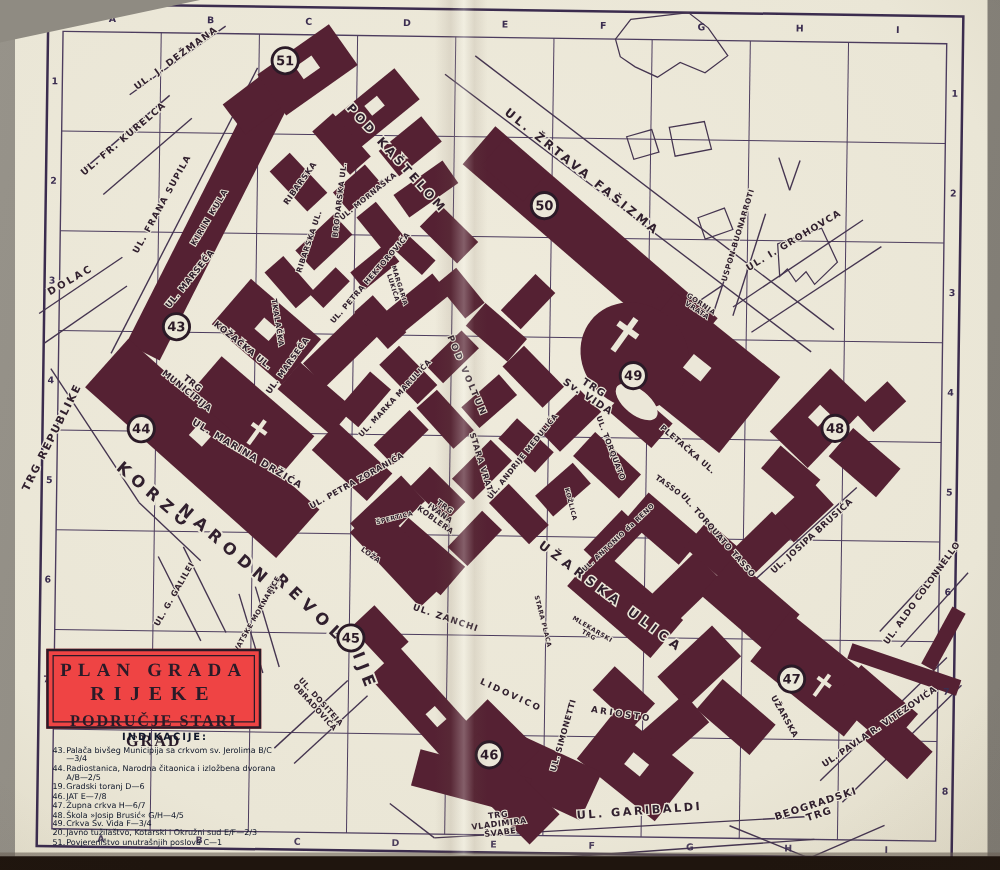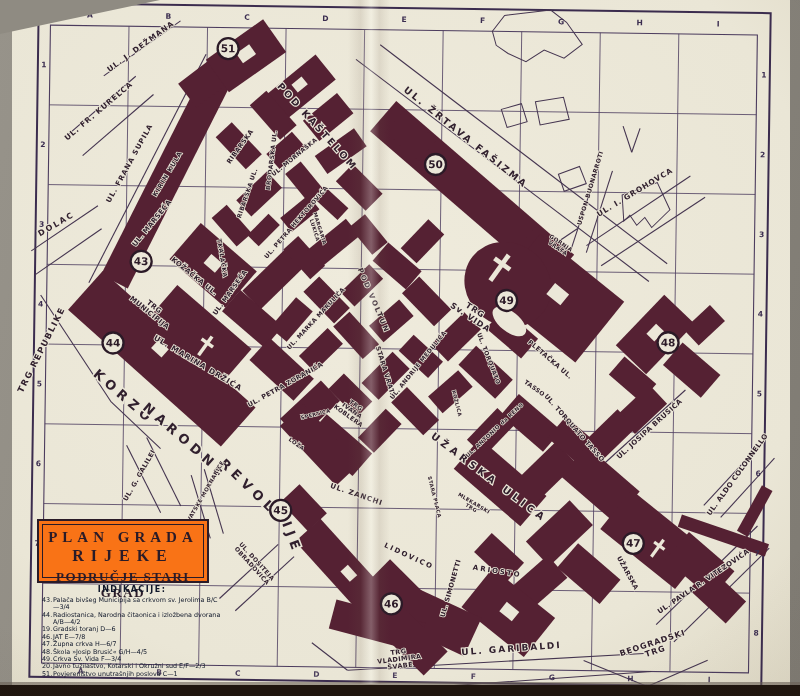--- a/index.html
+++ b/index.html
@@ -13,21 +13,21 @@
   .crease{
     position:absolute;left:348px;top:0;width:42px;height:684px;pointer-events:none;
     background:linear-gradient(90deg,rgba(90,70,60,0),rgba(110,90,75,.13) 30%,rgba(255,255,246,.28) 55%,rgba(110,90,75,.12) 75%,rgba(90,70,60,0));
   }
   .vignette{
     position:absolute;inset:0;pointer-events:none;
     background:radial-gradient(120% 120% at 45% 40%, rgba(0,0,0,0) 55%, rgba(60,45,35,.16) 100%);
   }
   .legend-title{
     position:absolute;left:37px;top:519px;width:168px;height:60px;
-    background:#f97316;border:2.5px solid #2a1b28;
+    background:#ef4444;border:2.5px solid #2a1b28;
     outline:1.2px solid #2a1b28;outline-offset:-6px;
     text-align:center;color:#2a1b28;z-index:5;
   }
   .lt1{font-family:"Liberation Serif",serif;font-weight:bold;font-size:15px;letter-spacing:5px;margin-top:8px}
   .lt2{font-family:"Liberation Serif",serif;font-weight:bold;font-size:16px;letter-spacing:7px;margin-top:1px}
   .lt3{font-family:"Liberation Serif",serif;font-weight:bold;font-size:13px;letter-spacing:1.5px;margin-top:4px}
   .ind{position:absolute;left:42px;top:585px;width:180px;color:#0f172a;z-index:5}
   .ind-h{font-size:8px;font-weight:bold;letter-spacing:1.5px;text-align:center;width:150px;margin:0 auto 3px auto}
   .ind-row{display:flex;font-size:6.4px;line-height:1.15}
   .ind-row .n{width:11px;font-weight:normal;flex:none}
@@ -363,21 +363,21 @@
 
   <div class="ind">
     <div class="ind-h">INDIKACIJE:</div>
     <div id="ind-list">
         <div class="ind-row">
           <span class="n">43.</span>
           <span class="t">Palača bivšeg Municipija sa crkvom sv. Jerolima B/C—3/4</span>
         </div>
         <div class="ind-row">
           <span class="n">44.</span>
-          <span class="t">Radiostanica, Narodna čitaonica i izložbena dvorana A/B—4/2</span>
+          <span class="t">Radiostanica, Narodna čitaonica i izložbena dvorana A/B—2/5</span>
         </div>
         <div class="ind-row">
           <span class="n">19.</span>
           <span class="t">Gradski toranj D—6</span>
         </div>
         <div class="ind-row">
           <span class="n">46.</span>
           <span class="t">JAT E—7/8</span>
         </div>
         <div class="ind-row">

